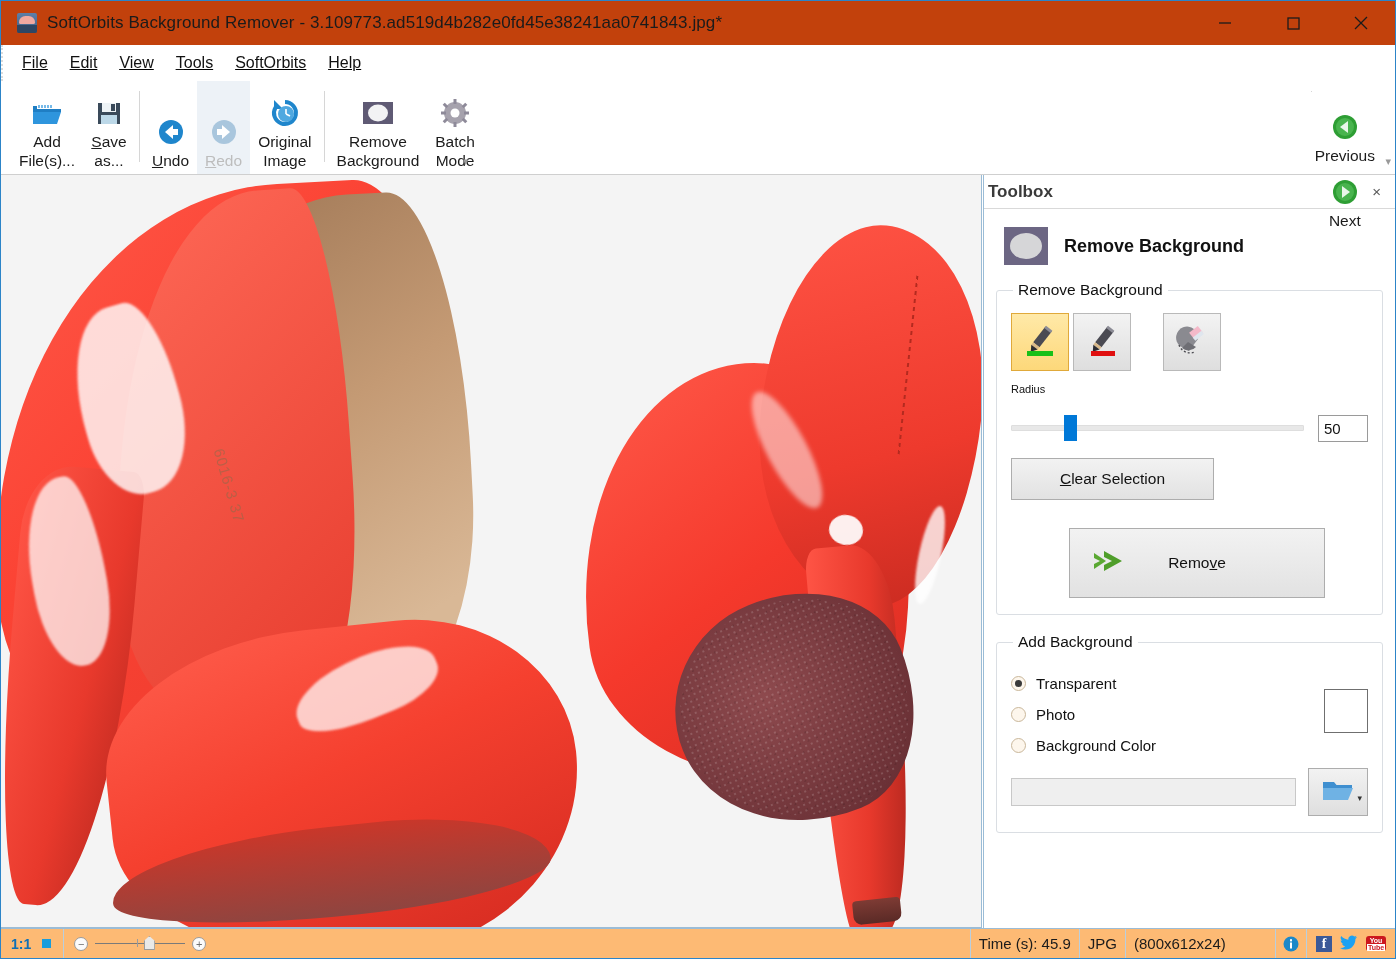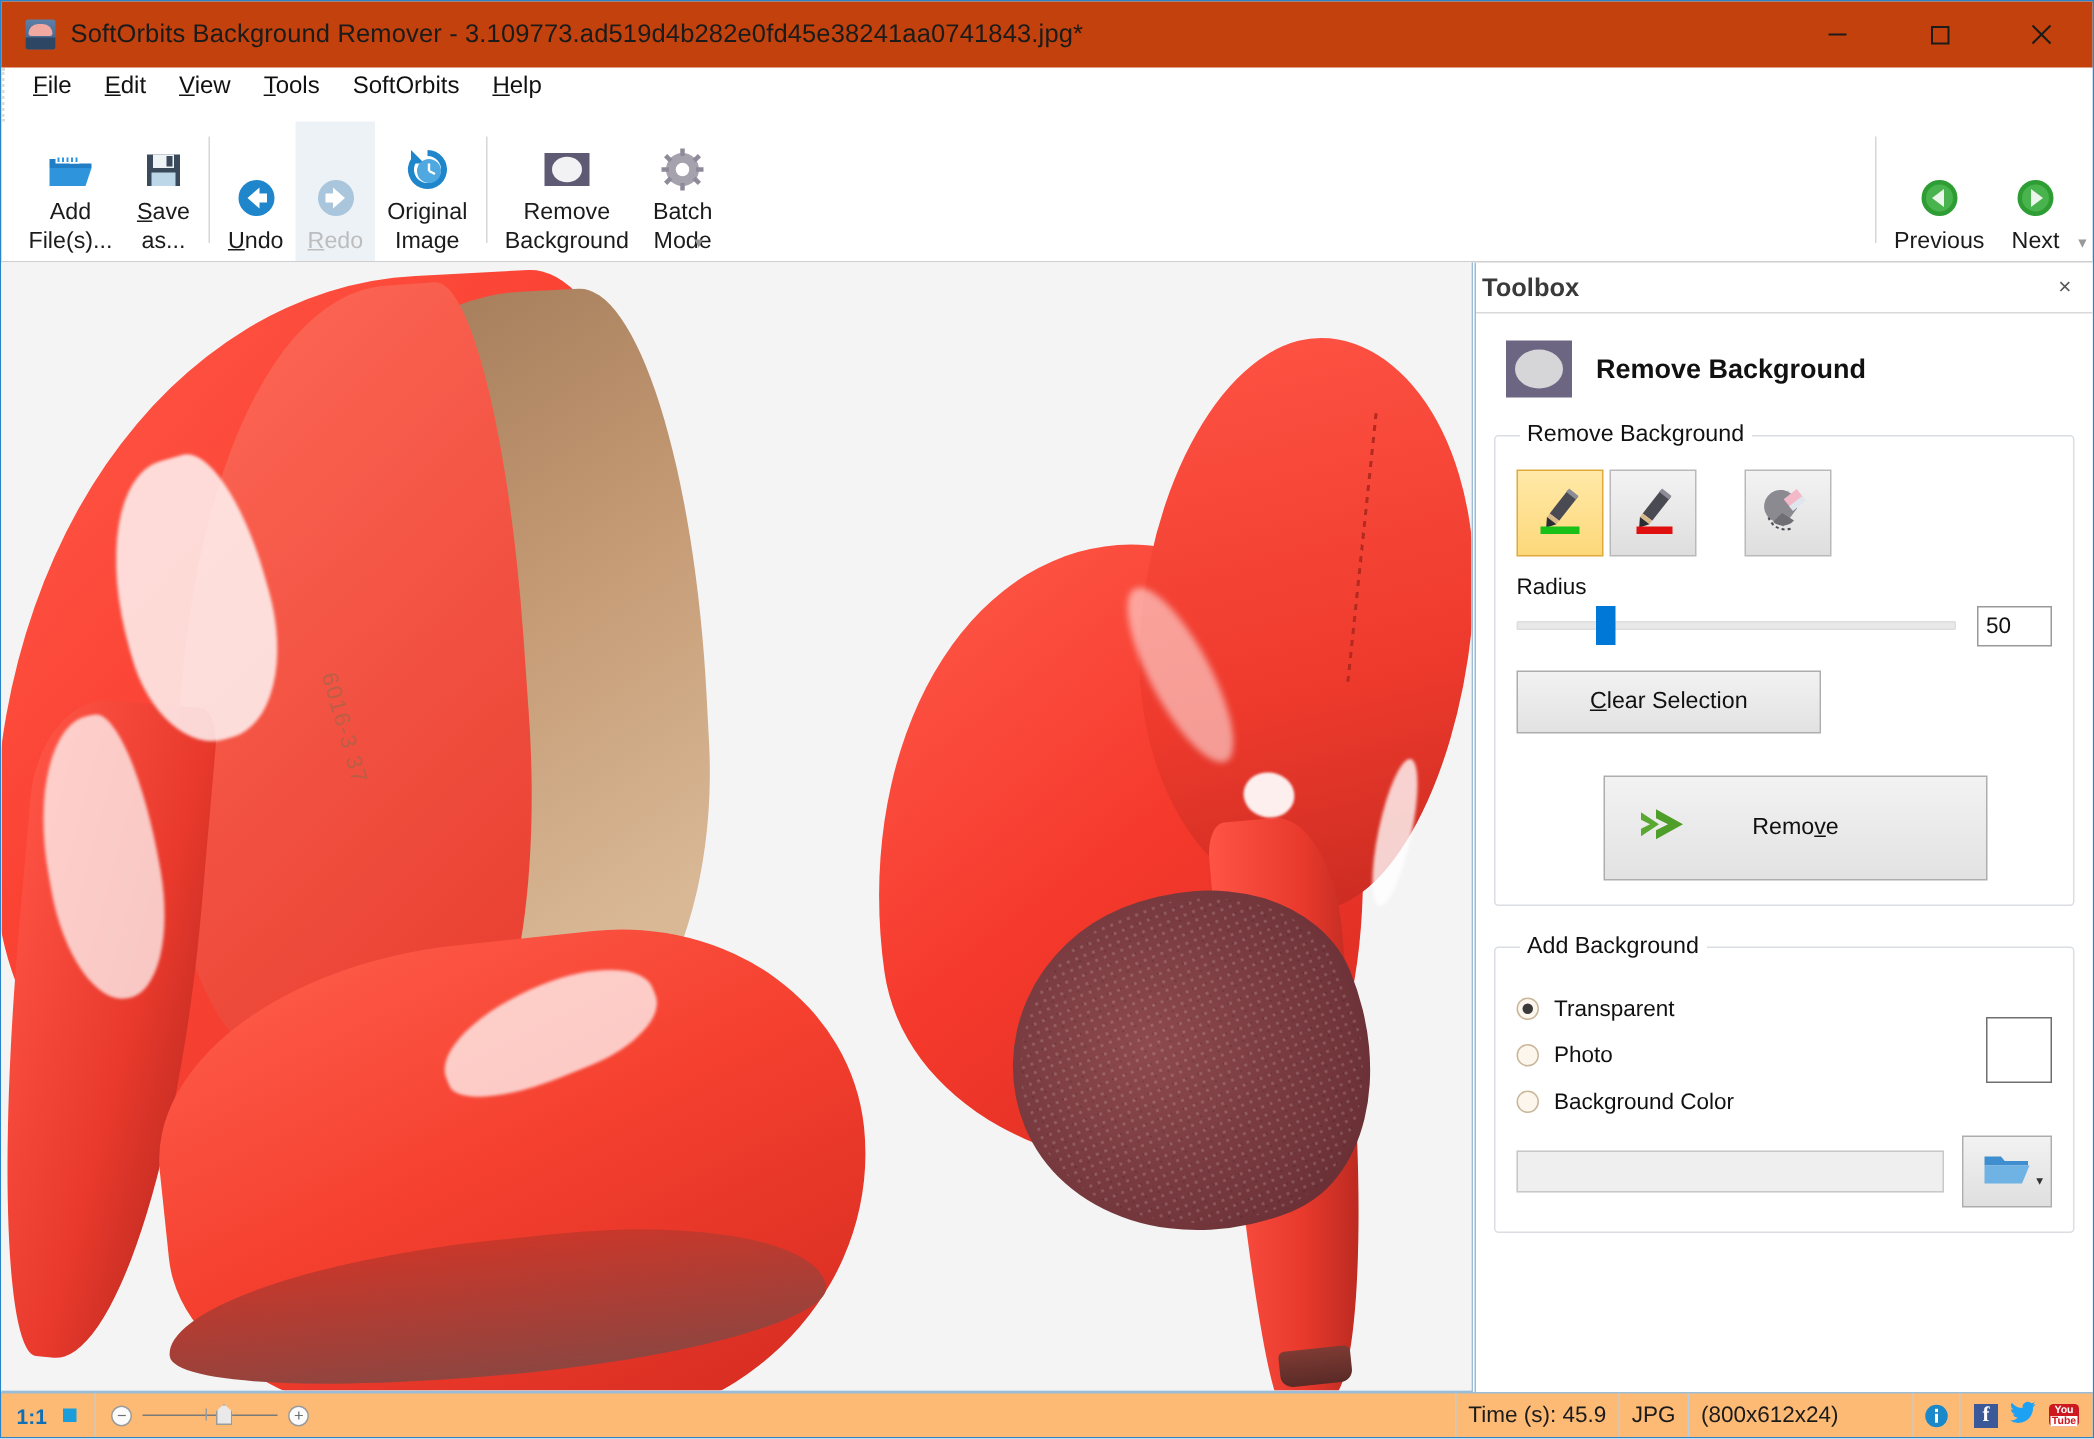--- a/index.html
+++ b/index.html
@@ -55,24 +55,25 @@
   .winbtn {
     width: 68px; height: 44px;
     display: flex; align-items: center; justify-content: center;
     background: transparent;
   }
   .winbtn svg { display:block; }
 
   
   .menubar {
     height: 36px; flex: 0 0 36px;
-    display: flex; align-items: flex-start;
+    display: flex; align-items: center;
     padding-left: 8px;
     background: #ffffff;
     border-left: 2px dotted #dcdcdc;
+    text-decoration: underline;
   }
   .menu-item {
     font-size: 16px; color: #111;
     padding: 4px 11px;
     white-space: nowrap;
   }
   .menu-item u { text-decoration: underline; }
 
   
   .toolbar {
@@ -105,20 +106,21 @@
   }
   .tb-label {
     font-size: 15.5px; color: #1b1b1b;
     line-height: 19px; text-align: center;
     white-space: pre-line;
   }
   .tb-label u { text-decoration: underline; }
   .tb-right {
     margin-left: auto; display: flex; align-items: stretch;
     padding-right: 12px;
+    flex-direction: column;
   }
   .tb-overflow {
     position: absolute; right: 4px; bottom: 6px;
     font-size: 11px; color: #9a9a9a;
   }
   .tb-overflow-left {
     position: absolute; left: 462px; bottom: 6px;
     font-size: 11px; color: #9a9a9a;
   }
 
@@ -354,21 +356,21 @@
     border: 1px solid #b9b9b9;
     background: linear-gradient(#f3f3f3,#dedede);
     display: flex; align-items: center; justify-content: center;
   }
   .toolbtn.sel {
     background: linear-gradient(#ffe9a8,#fdd87a);
     border-color: #e0a93a;
   }
   .toolbtn.gap { margin-left: 28px; }
 
-  .field-label { font-size: 15px; color: #111; margin: 8px 0 4px 0; }
+  .field-label { font-size: 11px; color: #111; margin: 8px 0 20px 0; }
 
   .slider-row { display: flex; align-items: flex-start; gap: 14px; }
   .slider {
     position: relative; flex: 1 1 auto; height: 26px;
   }
   .slider .track {
     position: absolute; left: 0; right: 0; top: 10px; height: 6px;
     background: #e8e8e8; border: 1px solid #dedede; border-radius: 1px;
   }
   .slider .thumb {

